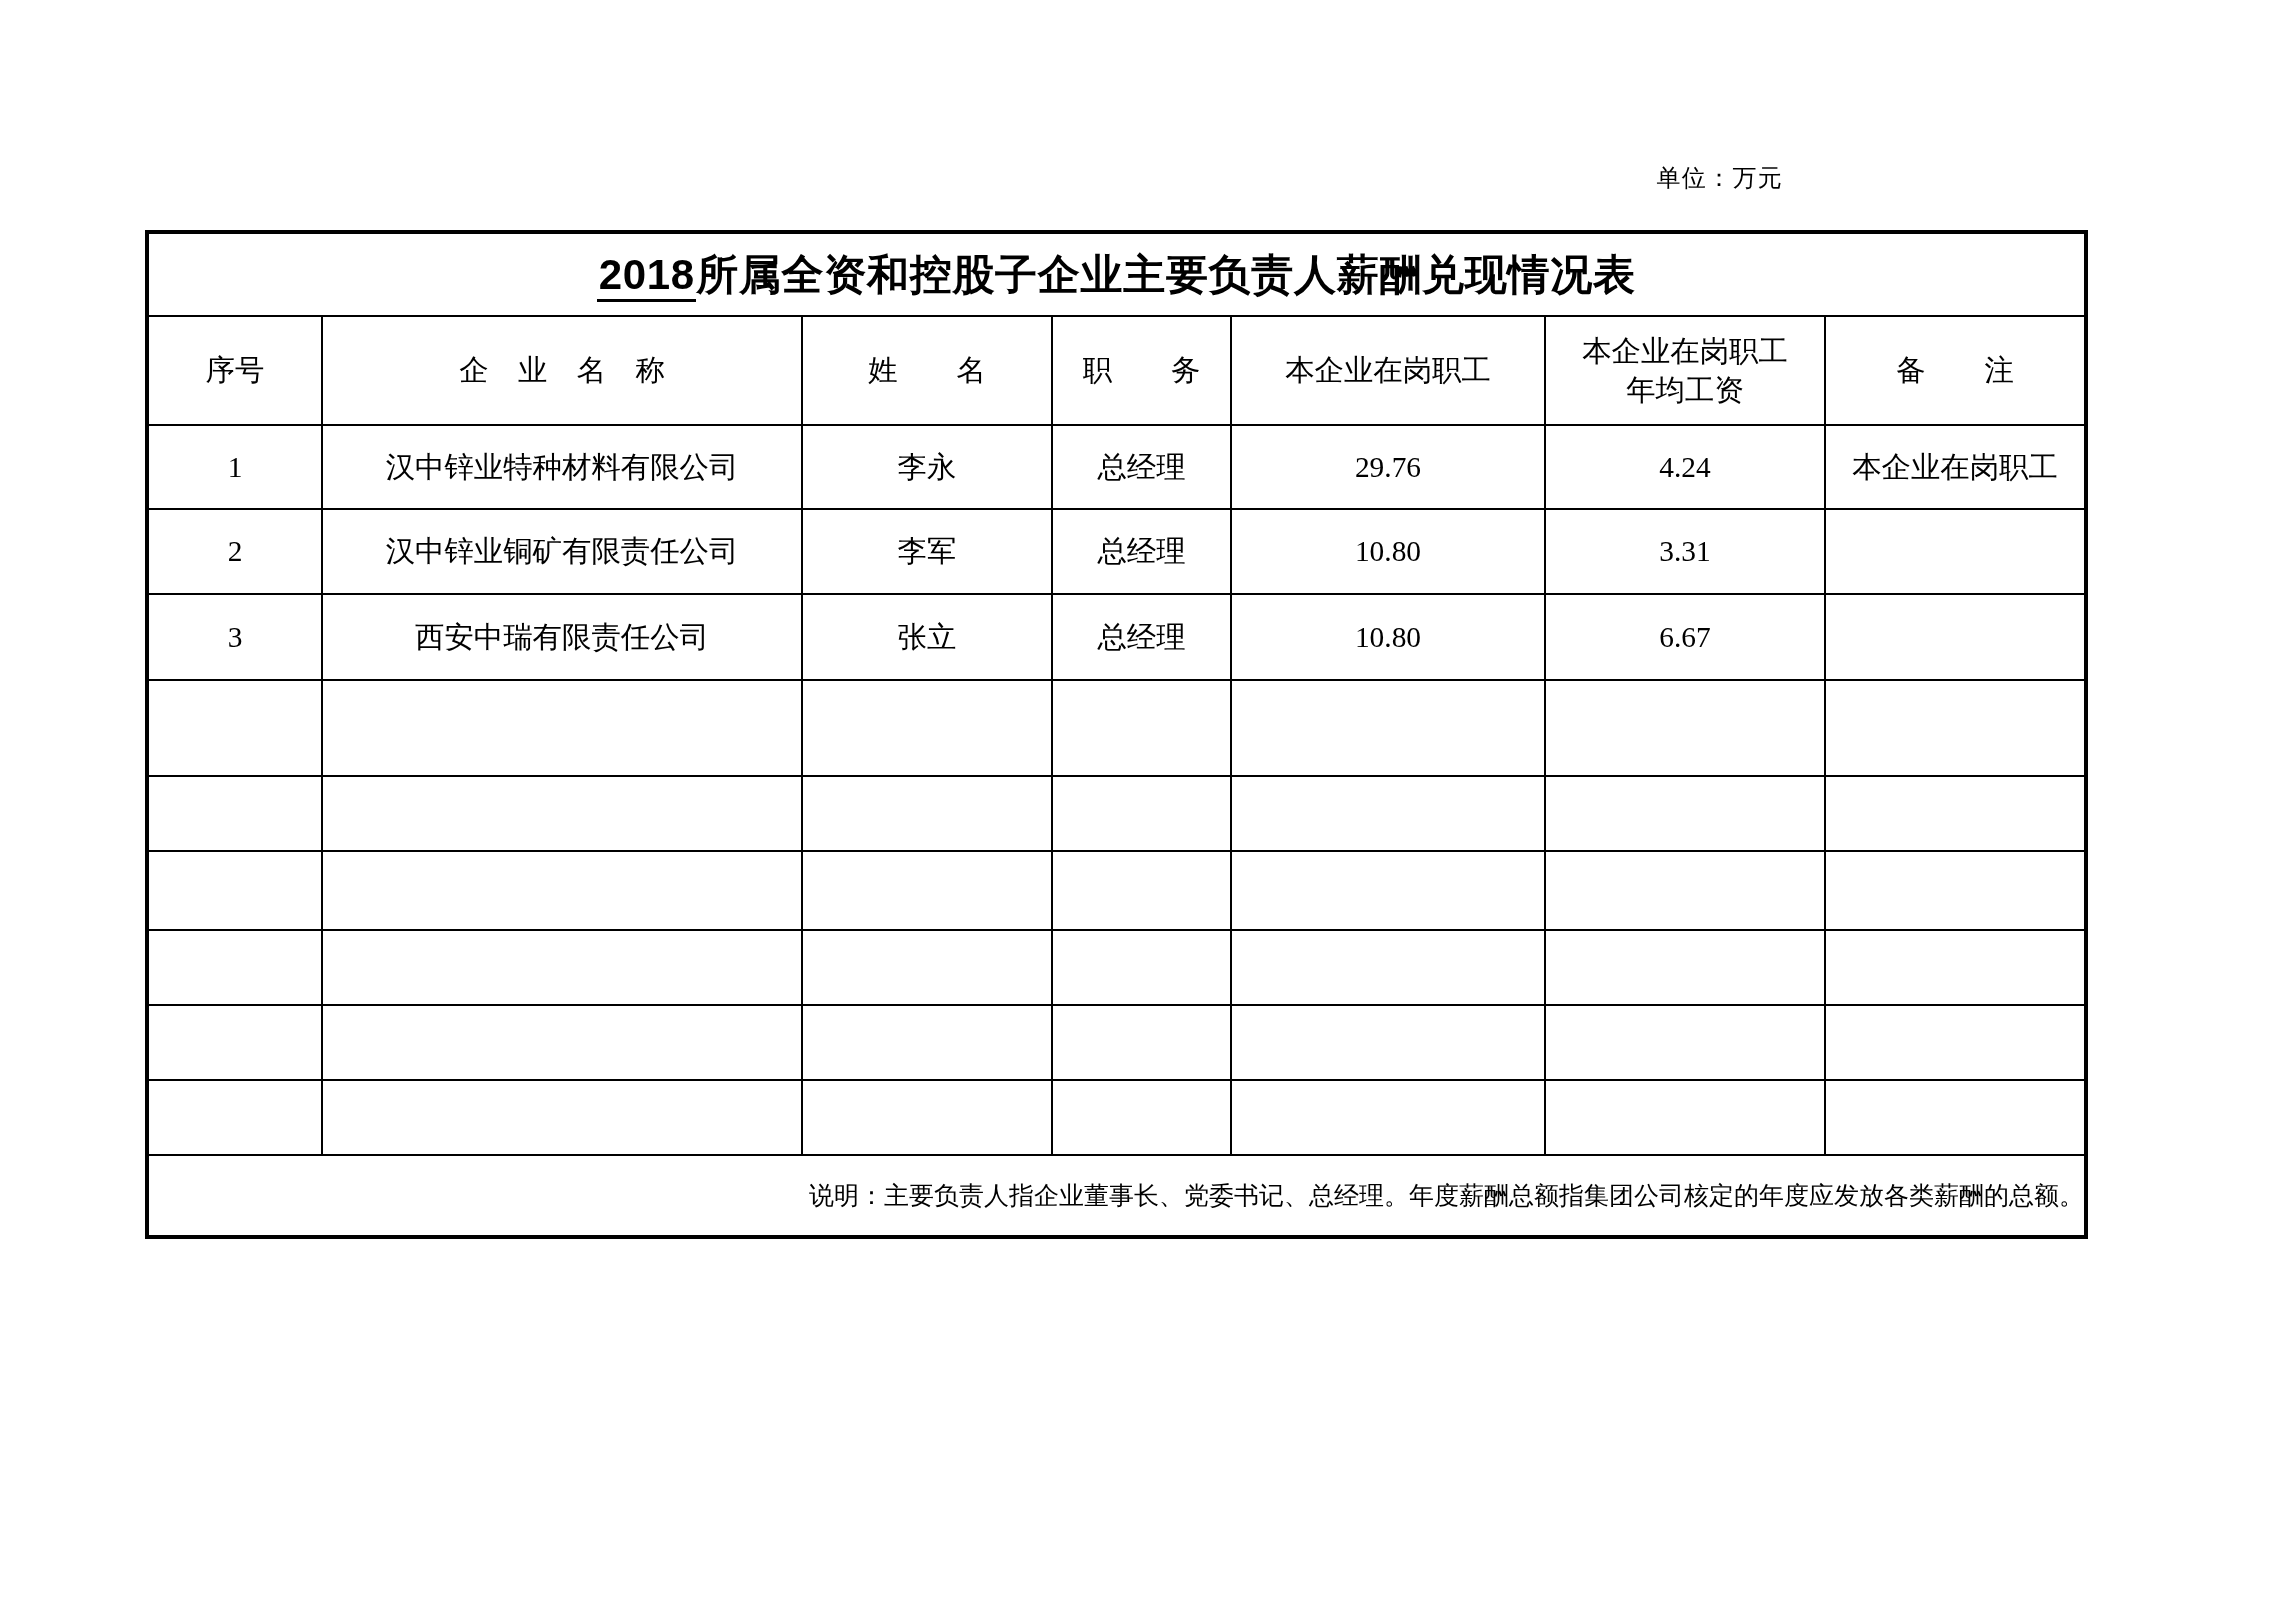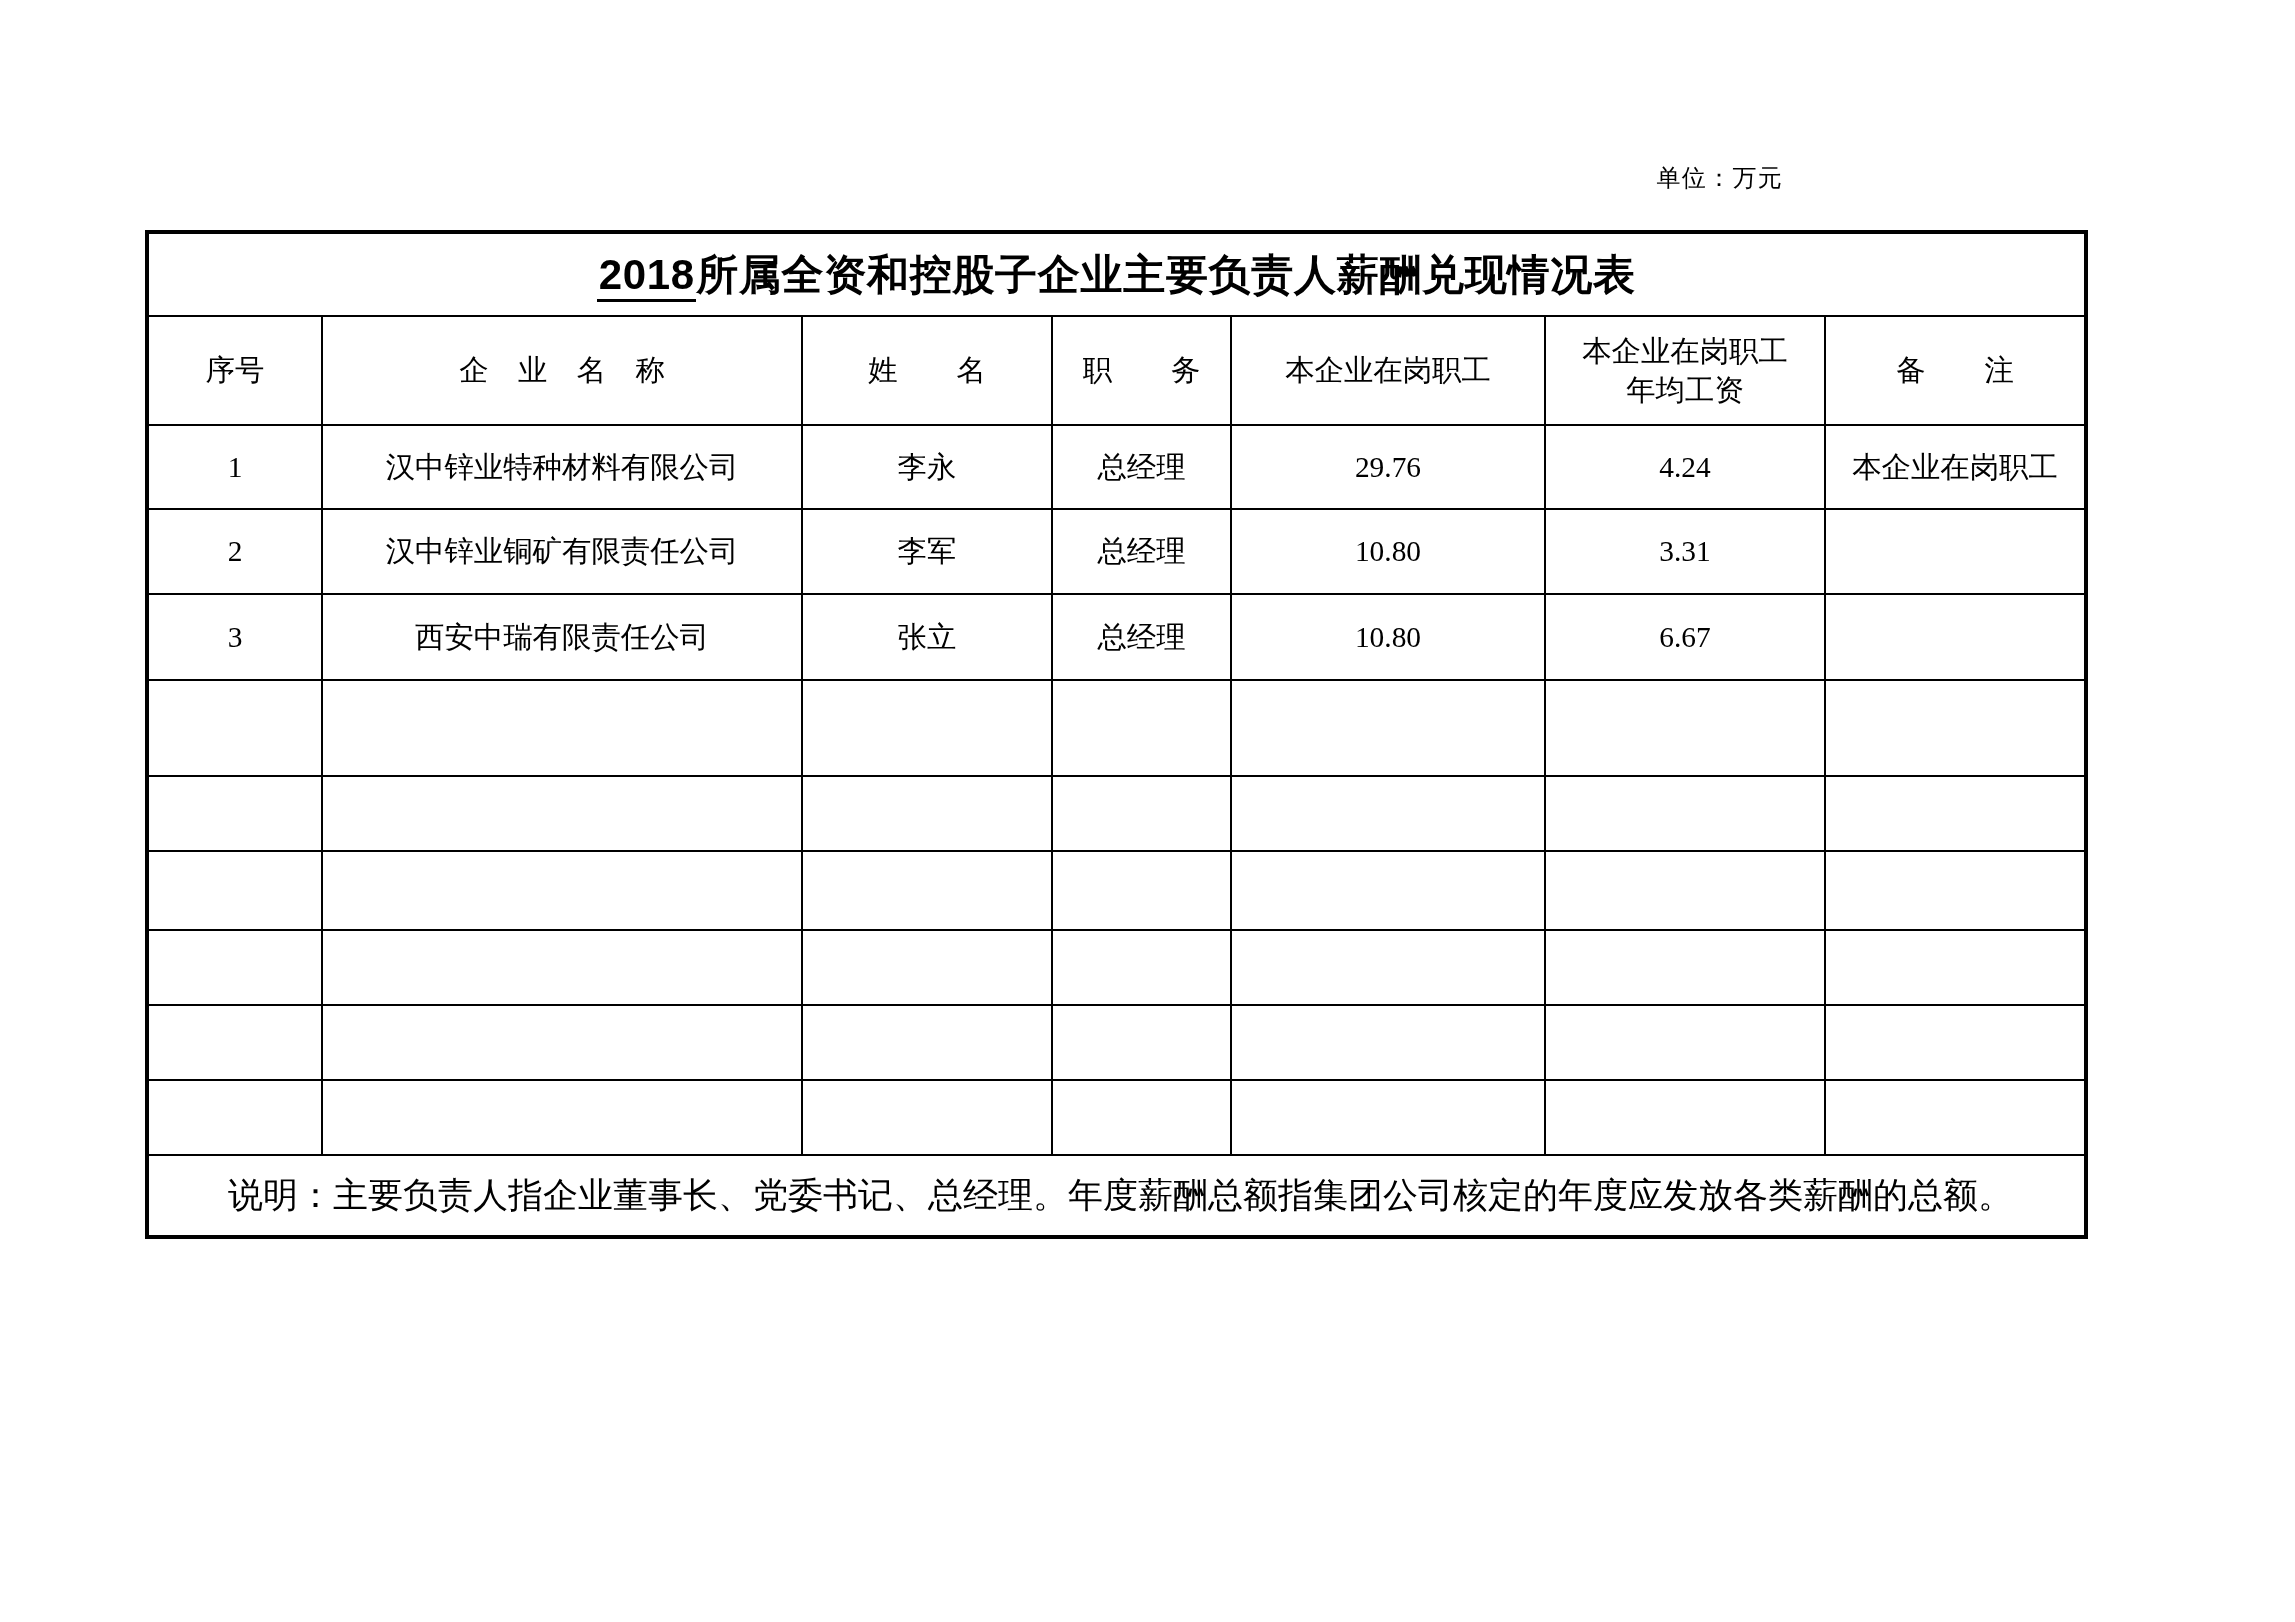--- a/index.html
+++ b/index.html
@@ -51,23 +51,23 @@
     letter-spacing: 0.7px;
   }
   tr.title-row .title-year {
     border-bottom: 3.9px solid #000000;
     padding: 0 1.3px 1.3px 1.3px;
   }
   tr.header-row td {
     font-size: 29.4px;
   }
   tr.note-row td {
-    text-align: center;
+    text-align: right;
     padding-left: 7.9px;
-    font-size: 35px;
+    font-size: 25px;
   }
   
   tr.title-row  { height: 84px; }
   tr.header-row { height: 109px; }
   tr.data-row-0 { height: 84px; }
   tr.data-row-1 { height: 85px; }
   tr.data-row-2 { height: 86px; }
   tr.empty-row-first { height: 96px; }
   tr.empty-row { height: 75px; }
   tr.empty-row-mid { height: 79px; }

